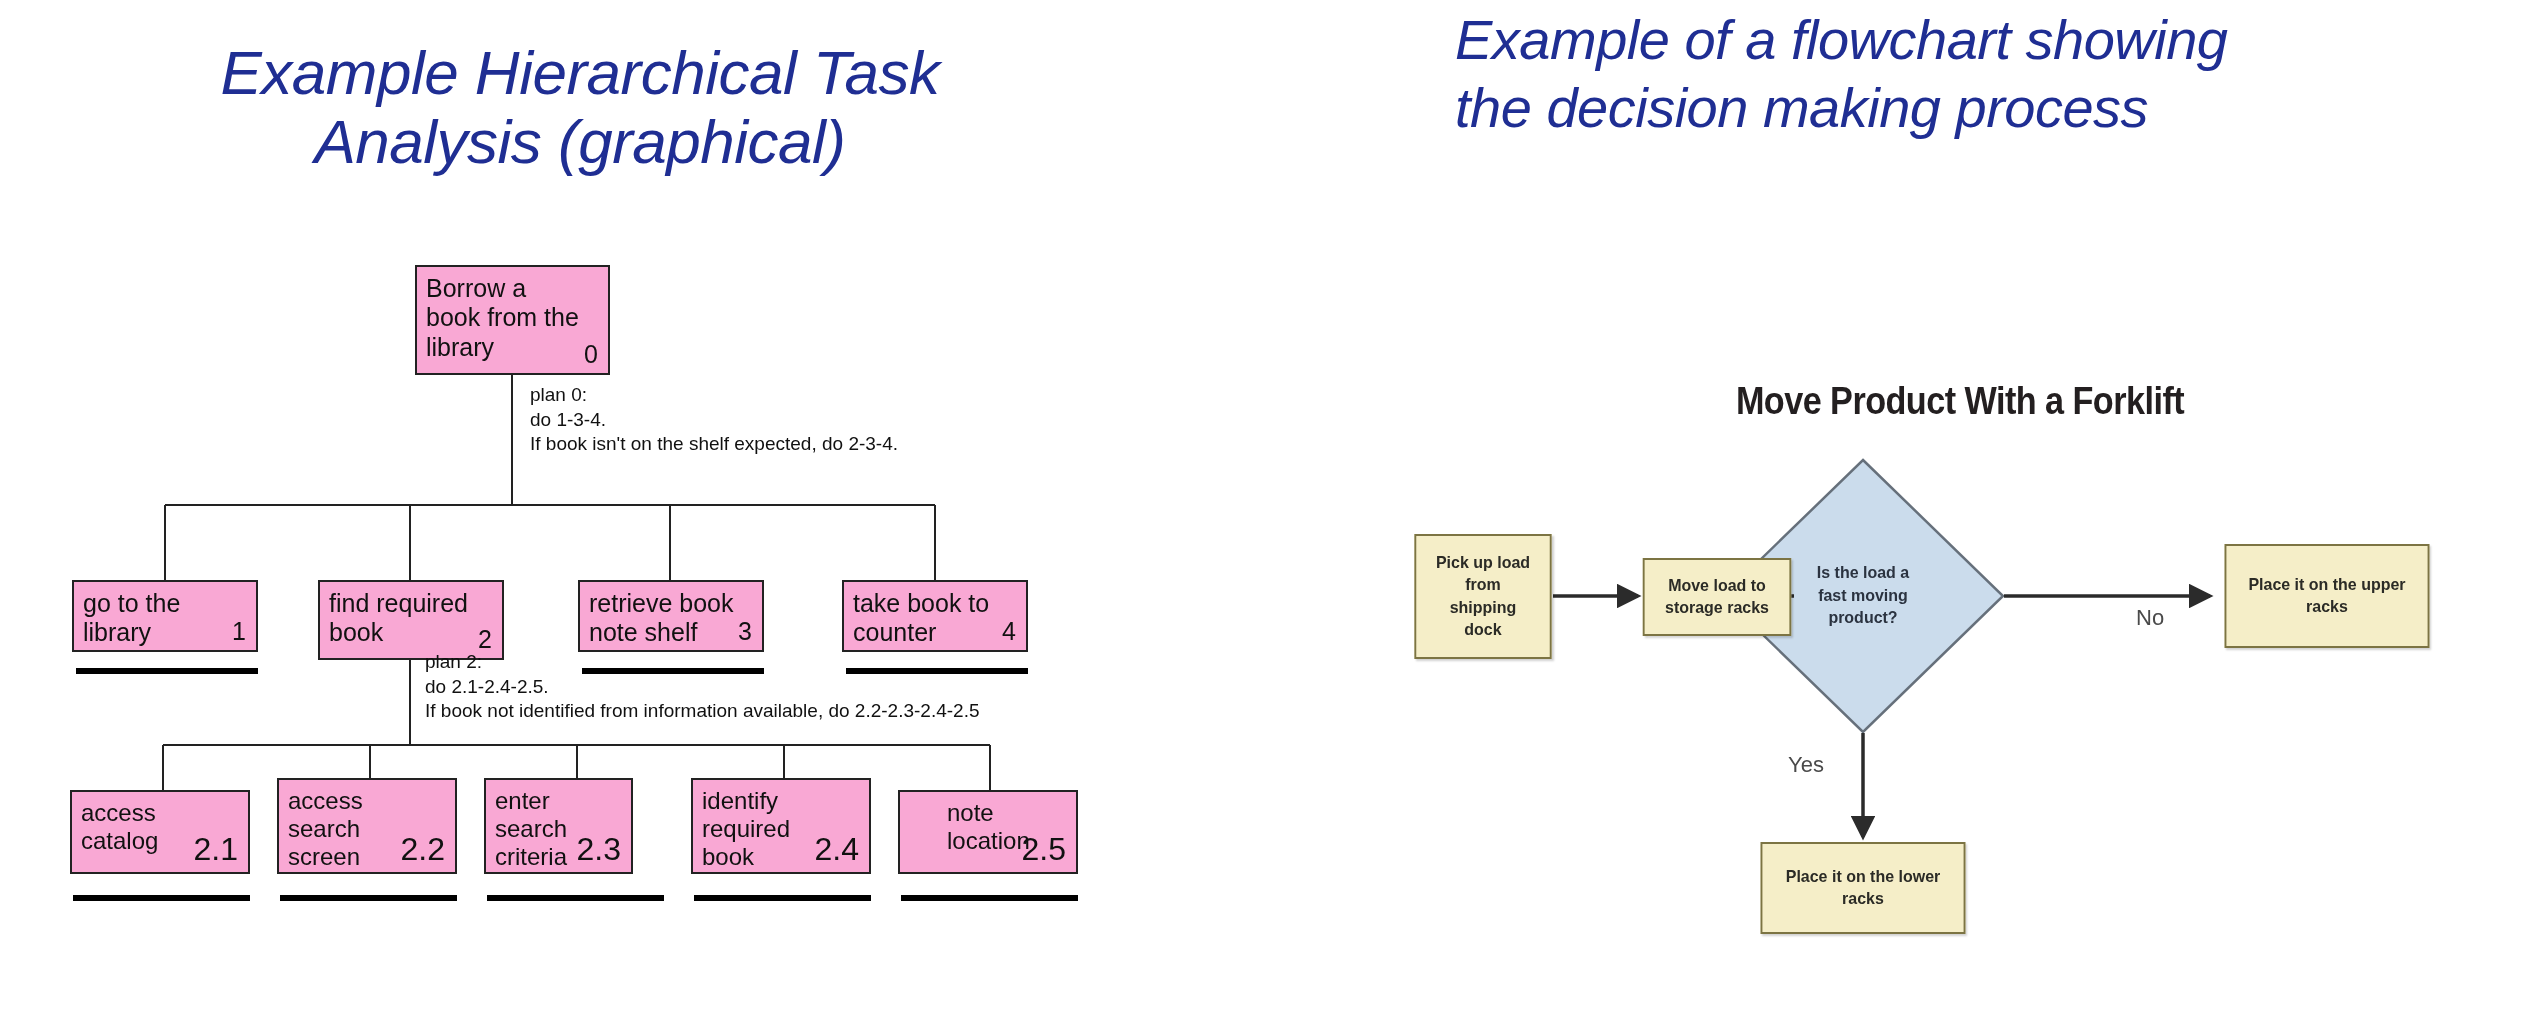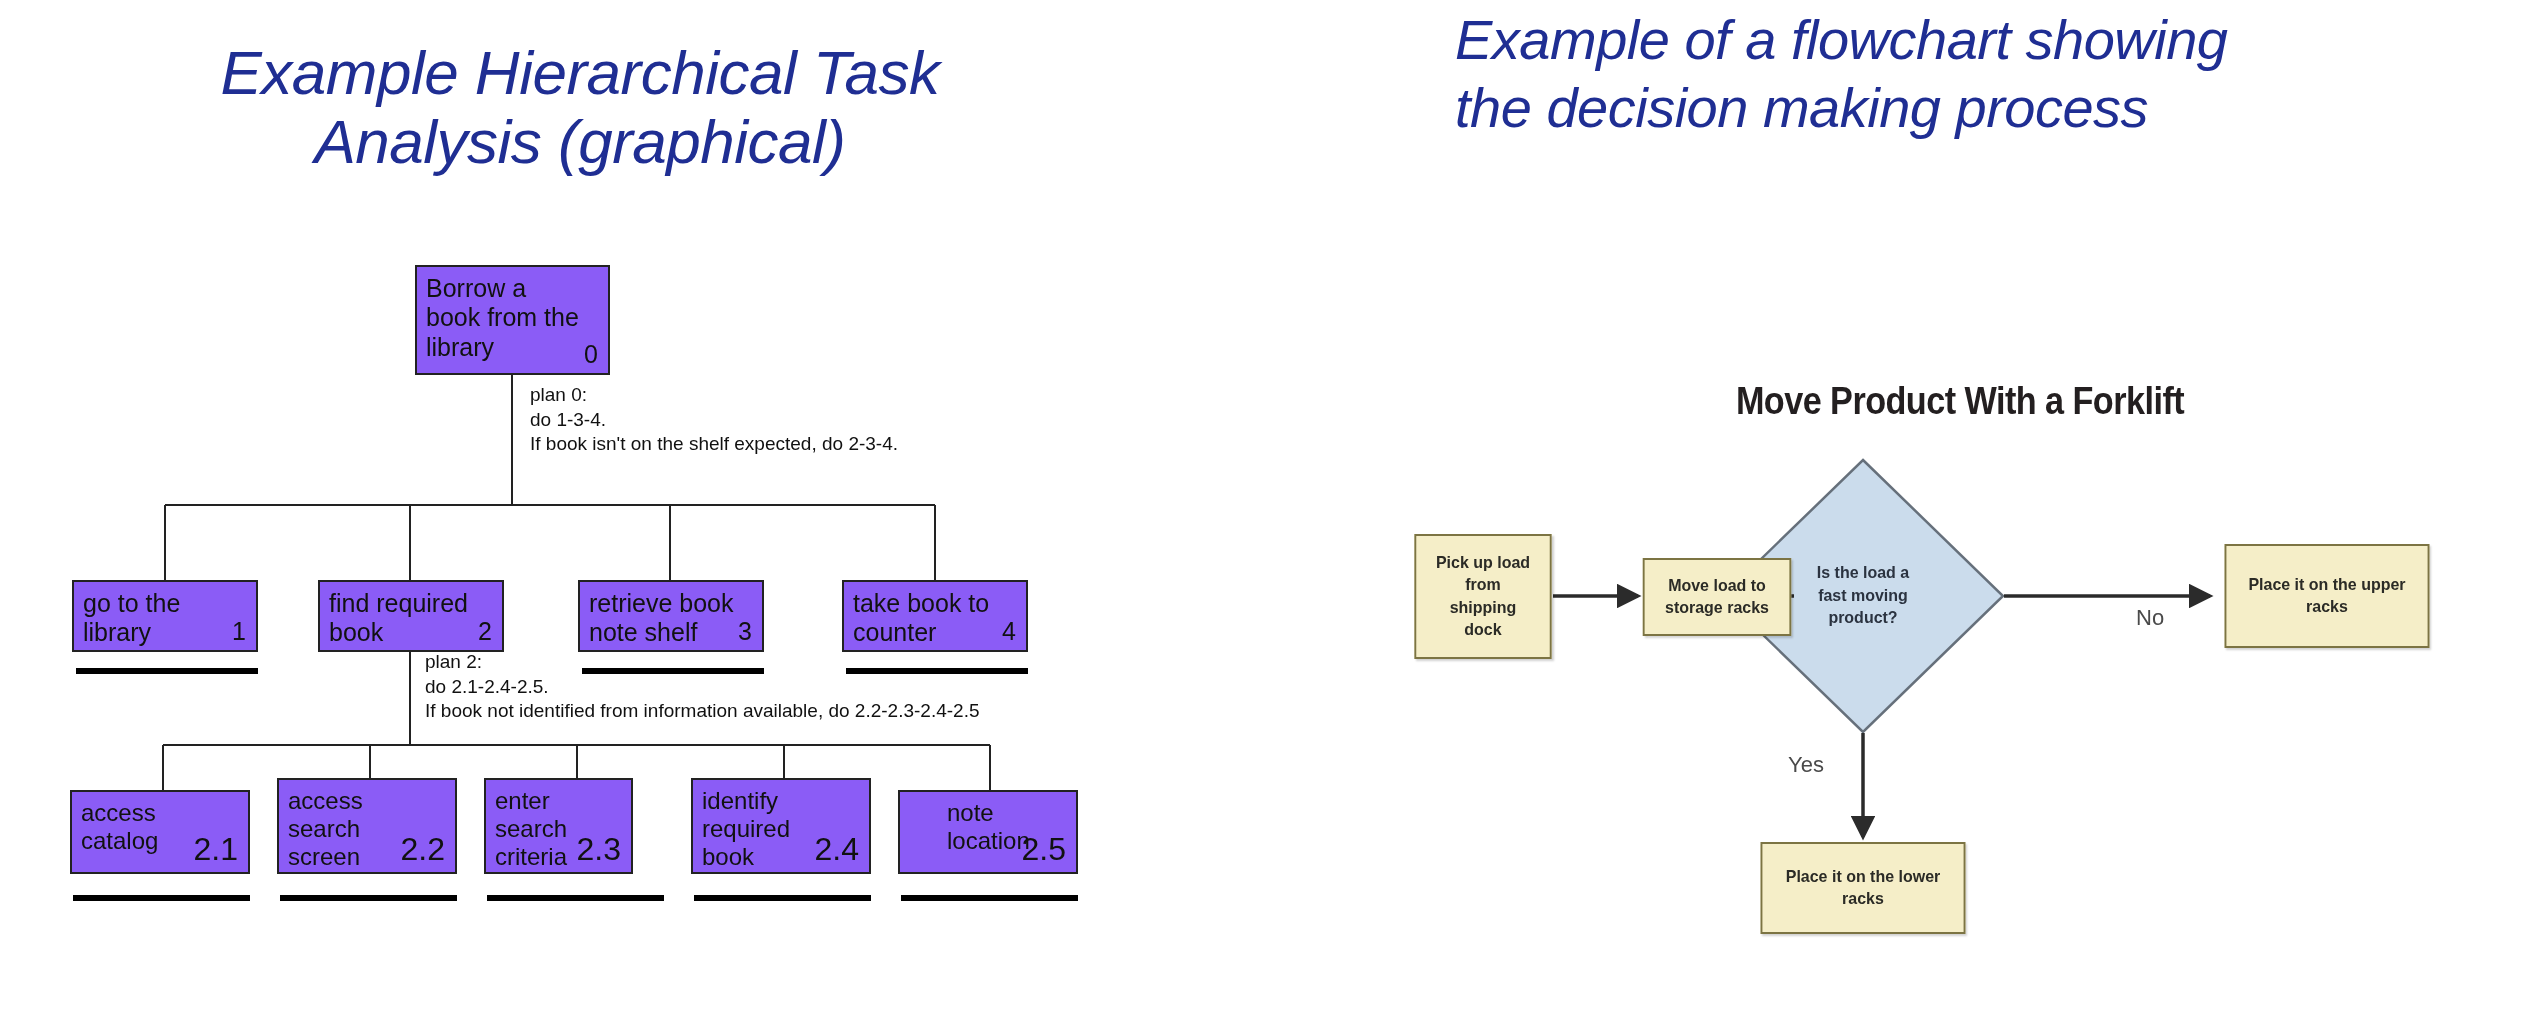--- a/index.html
+++ b/index.html
@@ -35,21 +35,21 @@
     line-height:1.22;
   }
 
   
   #hta{position:absolute;left:0;top:250px;width:1180px;height:700px;}
   #hta svg{position:absolute;left:0;top:0;}
 
   .node{
     position:absolute;
     border:2px solid #222222;
-    background:#8b5cf6;
+    background:#f9a8d4;
     box-sizing:border-box;
     color:#111111;
     font-size:25px;
     line-height:1.17;
     padding:7px 9px 0 9px;
   }
   .node .txt{display:block;}
   .node .num{
     position:absolute;
     right:10px;bottom:4px;
@@ -164,21 +164,21 @@
 do 1-3-4.
 If book isn't on the shelf expected, do 2-3-4.</div>
 
     <div class="node" style="left:72px;top:330px;width:186px;height:72px;">
       <span class="txt" style="white-space:pre-line;">go to the
 library</span>
       <span class="num">1</span>
     </div>
     <div class="terminator" style="left:76px;top:418px;width:182px;"></div>
 
-    <div class="node" style="left:318px;top:330px;width:186px;height:72px;">
+    <div class="node" style="left:318px;top:330px;width:186px;height:80px;">
       <span class="txt" style="white-space:pre-line;">find required
 book</span>
       <span class="num">2</span>
     </div>
 
     <div class="node" style="left:578px;top:330px;width:186px;height:72px;">
       <span class="txt" style="white-space:pre-line;">retrieve book
 note shelf</span>
       <span class="num">3</span>
     </div>

